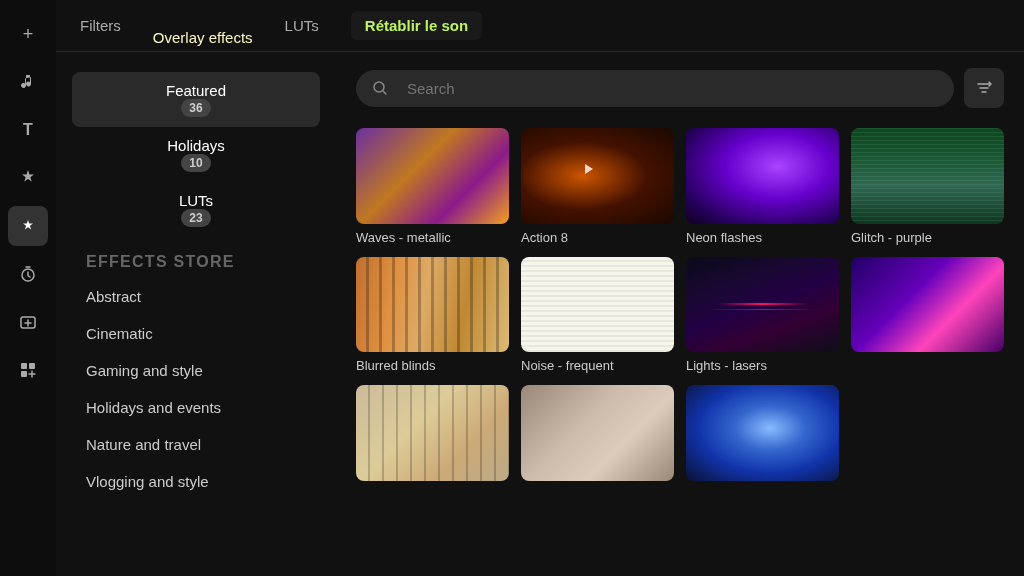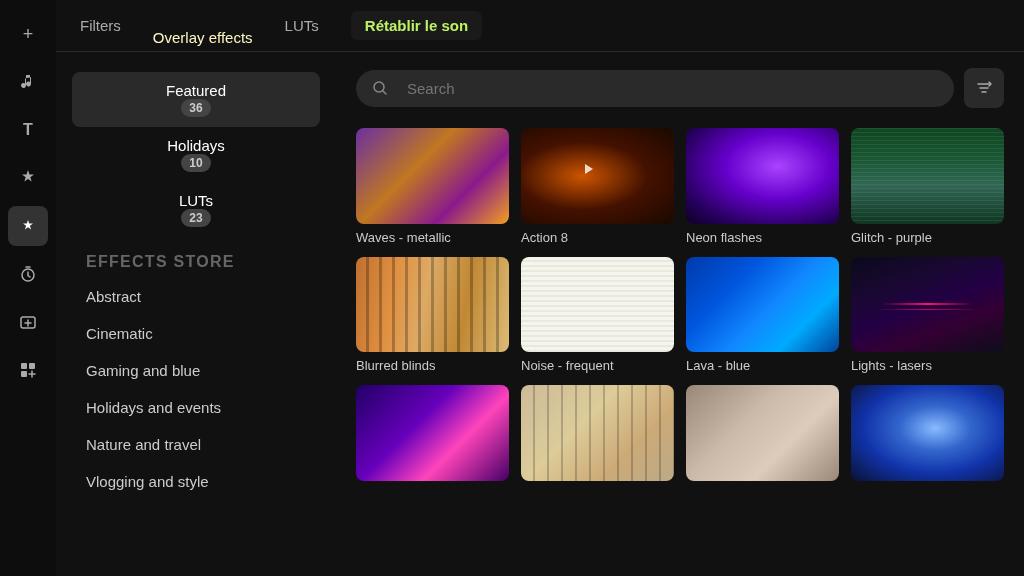--- a/index.html
+++ b/index.html
@@ -317,21 +317,21 @@
       </div>
       <div class="category-item">
         <span class="category-label">LUTs</span>
         <span class="category-count">23</span>
       </div>
 
       <div class="section-header">EFFECTS STORE</div>
 
       <div class="store-item">Abstract</div>
       <div class="store-item">Cinematic</div>
-      <div class="store-item">Gaming and blue</div>
+      <div class="store-item">Gaming and style</div>
       <div class="store-item">Holidays and events</div>
       <div class="store-item">Nature and travel</div>
       <div class="store-item">Vlogging and style</div>
     </div>
 
     <div class="right-panel">
 
       <div class="search-row">
         <div class="search-bar">
           <svg width="16" height="16" viewBox="0 0 16 16" fill="#888888">
@@ -376,24 +376,20 @@
           <div class="effect-thumb thumb-blurred" style="background: linear-gradient(100deg, #c07030 0%, #e09040 25%, #ddaa66 45%, #c08833 70%, #ddbb77 100%); position:relative; overflow:hidden;">
             <div style="position:absolute;top:0;left:0;right:0;bottom:0;background:repeating-linear-gradient(90deg, transparent 0px, transparent 10px, rgba(0,0,0,0.25) 10px, rgba(0,0,0,0.25) 13px);"></div>
           </div>
           <div class="effect-label">Blurred blinds</div>
         </div>
         <div class="effect-card">
           <div class="effect-thumb thumb-noise" style="background: repeating-linear-gradient(0deg, #e8e8dc 0px, #e8e8dc 2px, #f5f5ee 2px, #f5f5ee 5px);"></div>
           <div class="effect-label">Noise - frequent</div>
         </div>
         <div class="effect-card">
-          <div class="effect-thumb thumb-lava" style="background: linear-gradient(135deg, #003aaa 0%, #0055dd 30%, #1188ff 55%, #00aaff 75%, #004499 100%);"></div>
-          <div class="effect-label">Lava - blue</div>
-        </div>
-        <div class="effect-card">
           <div class="effect-thumb thumb-lights" style="background:linear-gradient(160deg,#0a0a1a 0%,#1a0833 30%,#220044 50%,#330033 70%,#0d0d1a 100%);position:relative;overflow:hidden;">
             <div style="position:absolute;top:50%;left:20%;width:60%;height:2px;background:linear-gradient(90deg,transparent,#ff1166,transparent);transform:translateY(-50%);"></div>
             <div style="position:absolute;top:55%;left:15%;width:70%;height:1px;background:linear-gradient(90deg,transparent,#cc0055,transparent);"></div>
           </div>
           <div class="effect-label">Lights - lasers</div>
         </div>
 
         <div class="effect-card">
           <div class="effect-thumb thumb-bottom1" style="background:linear-gradient(135deg,#220066 0%,#6600bb 40%,#ff44bb 65%,#440066 100%);"></div>
           <div class="effect-label"></div>

